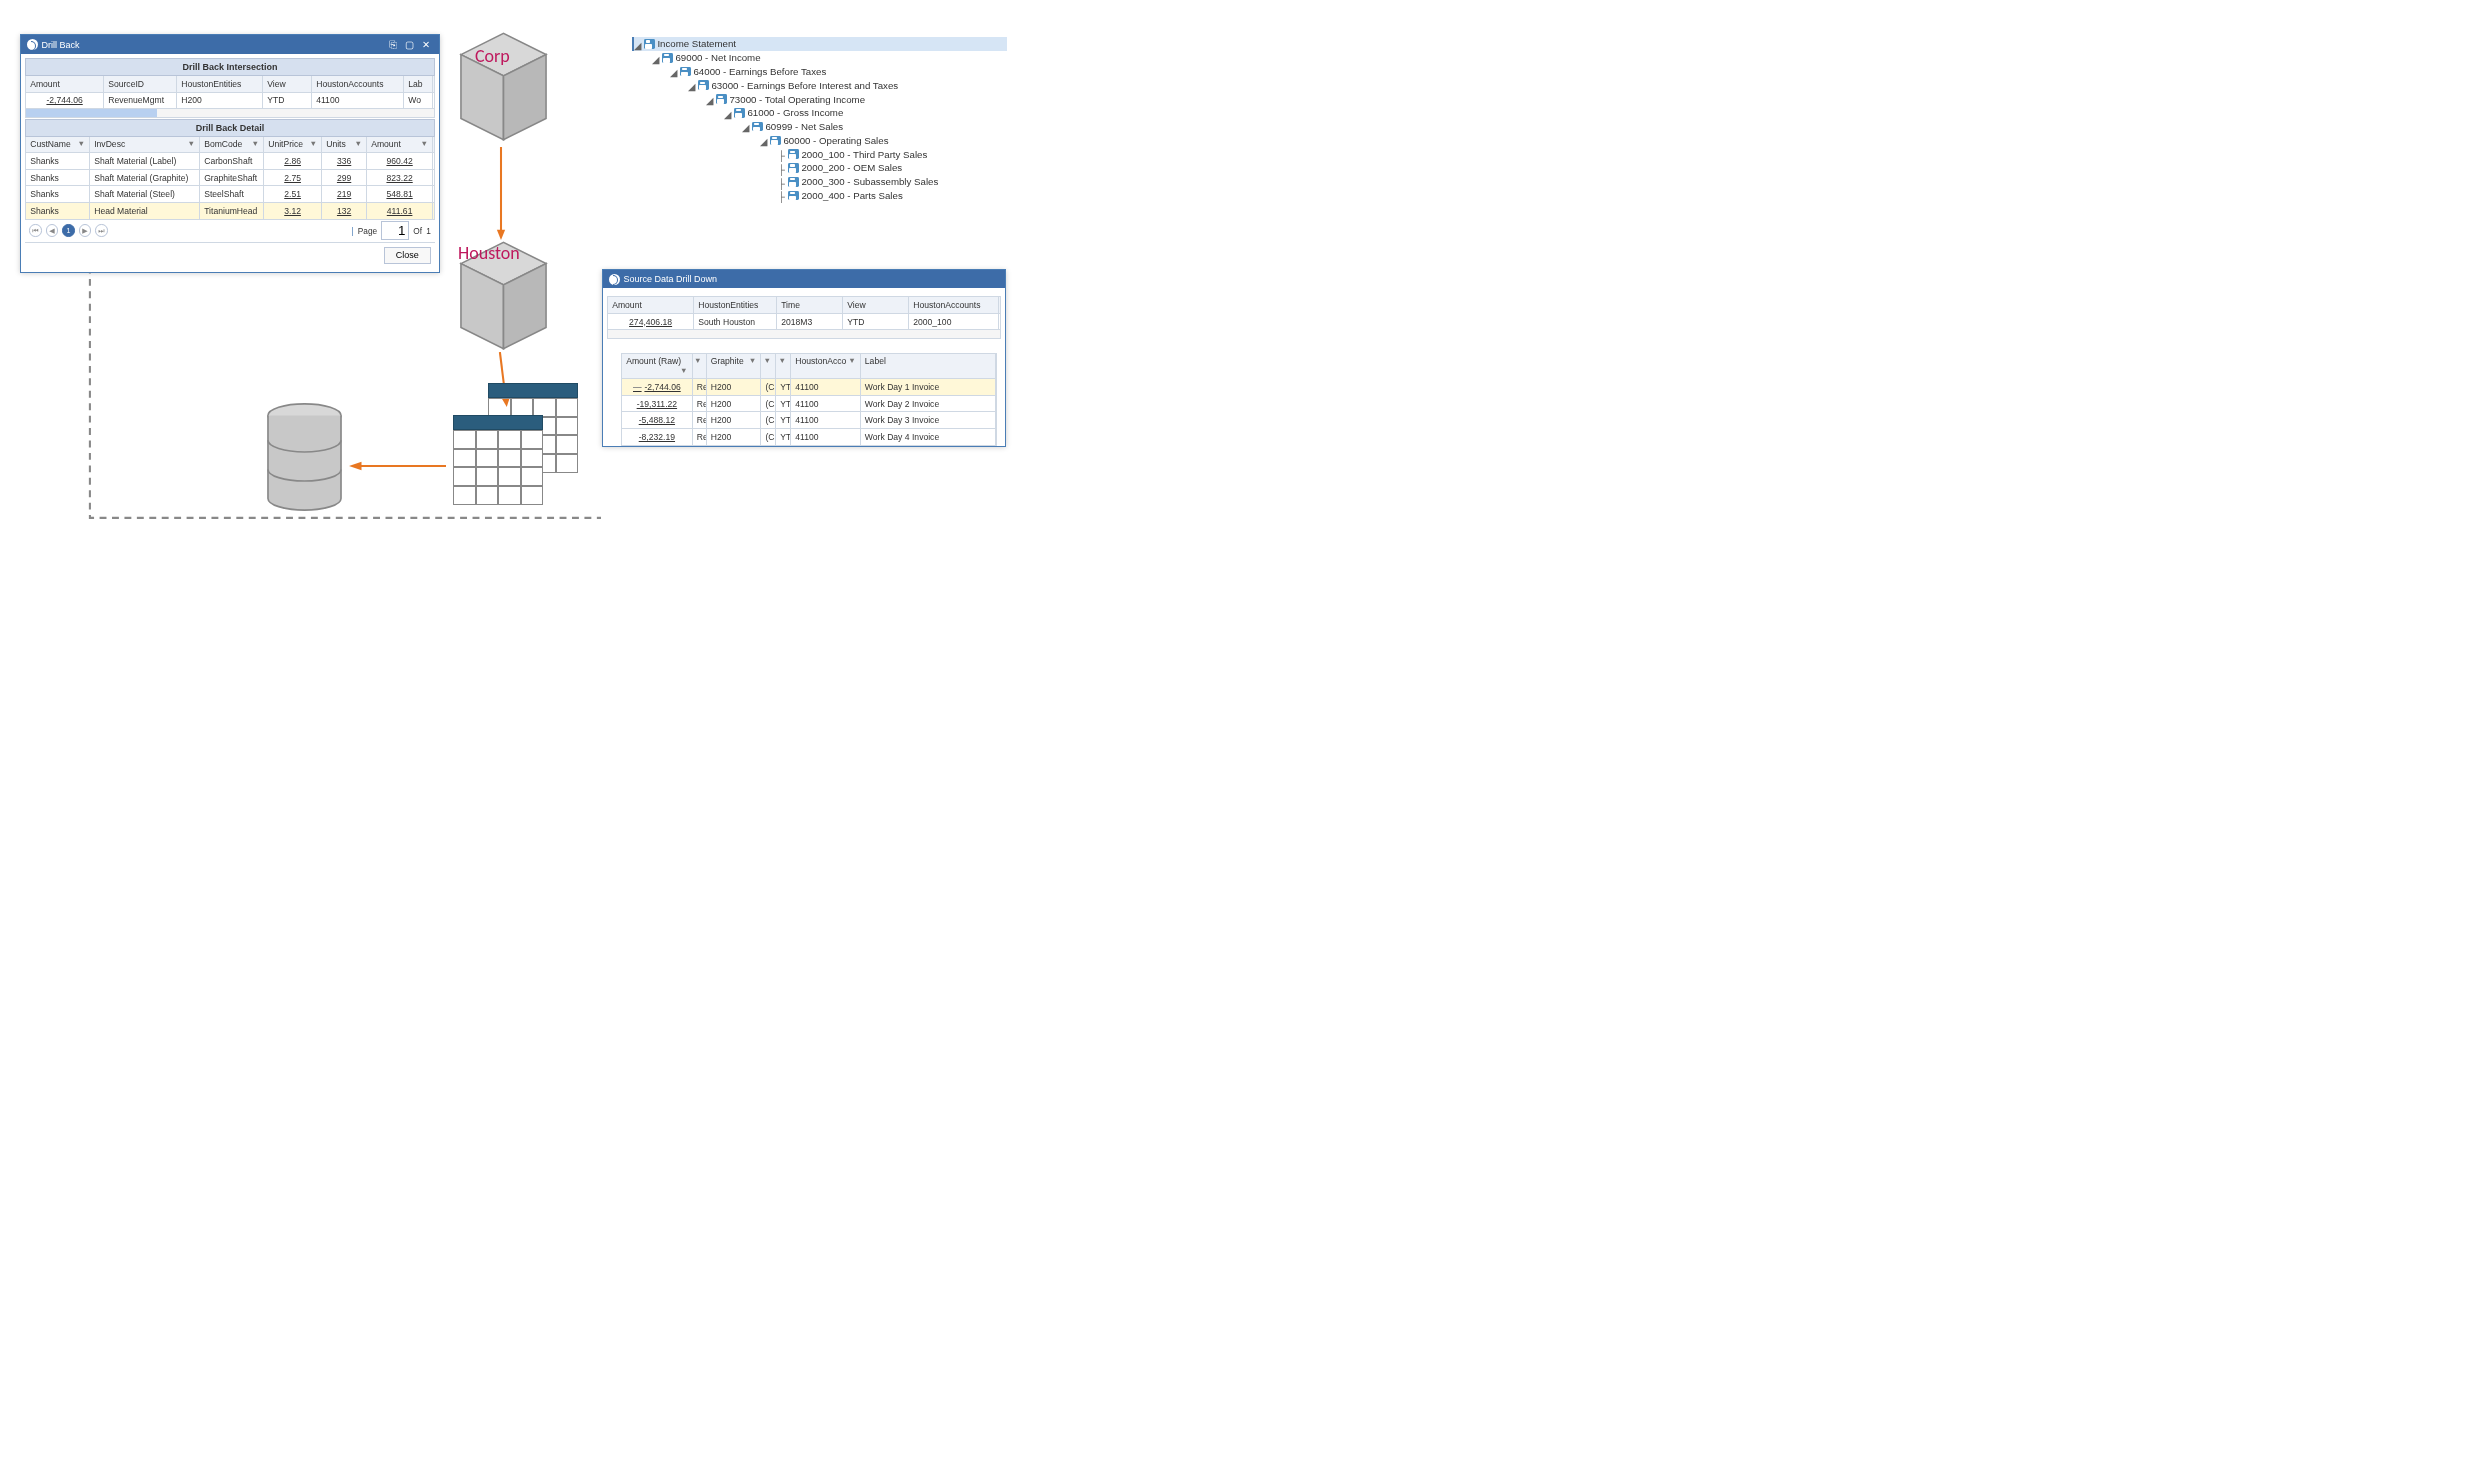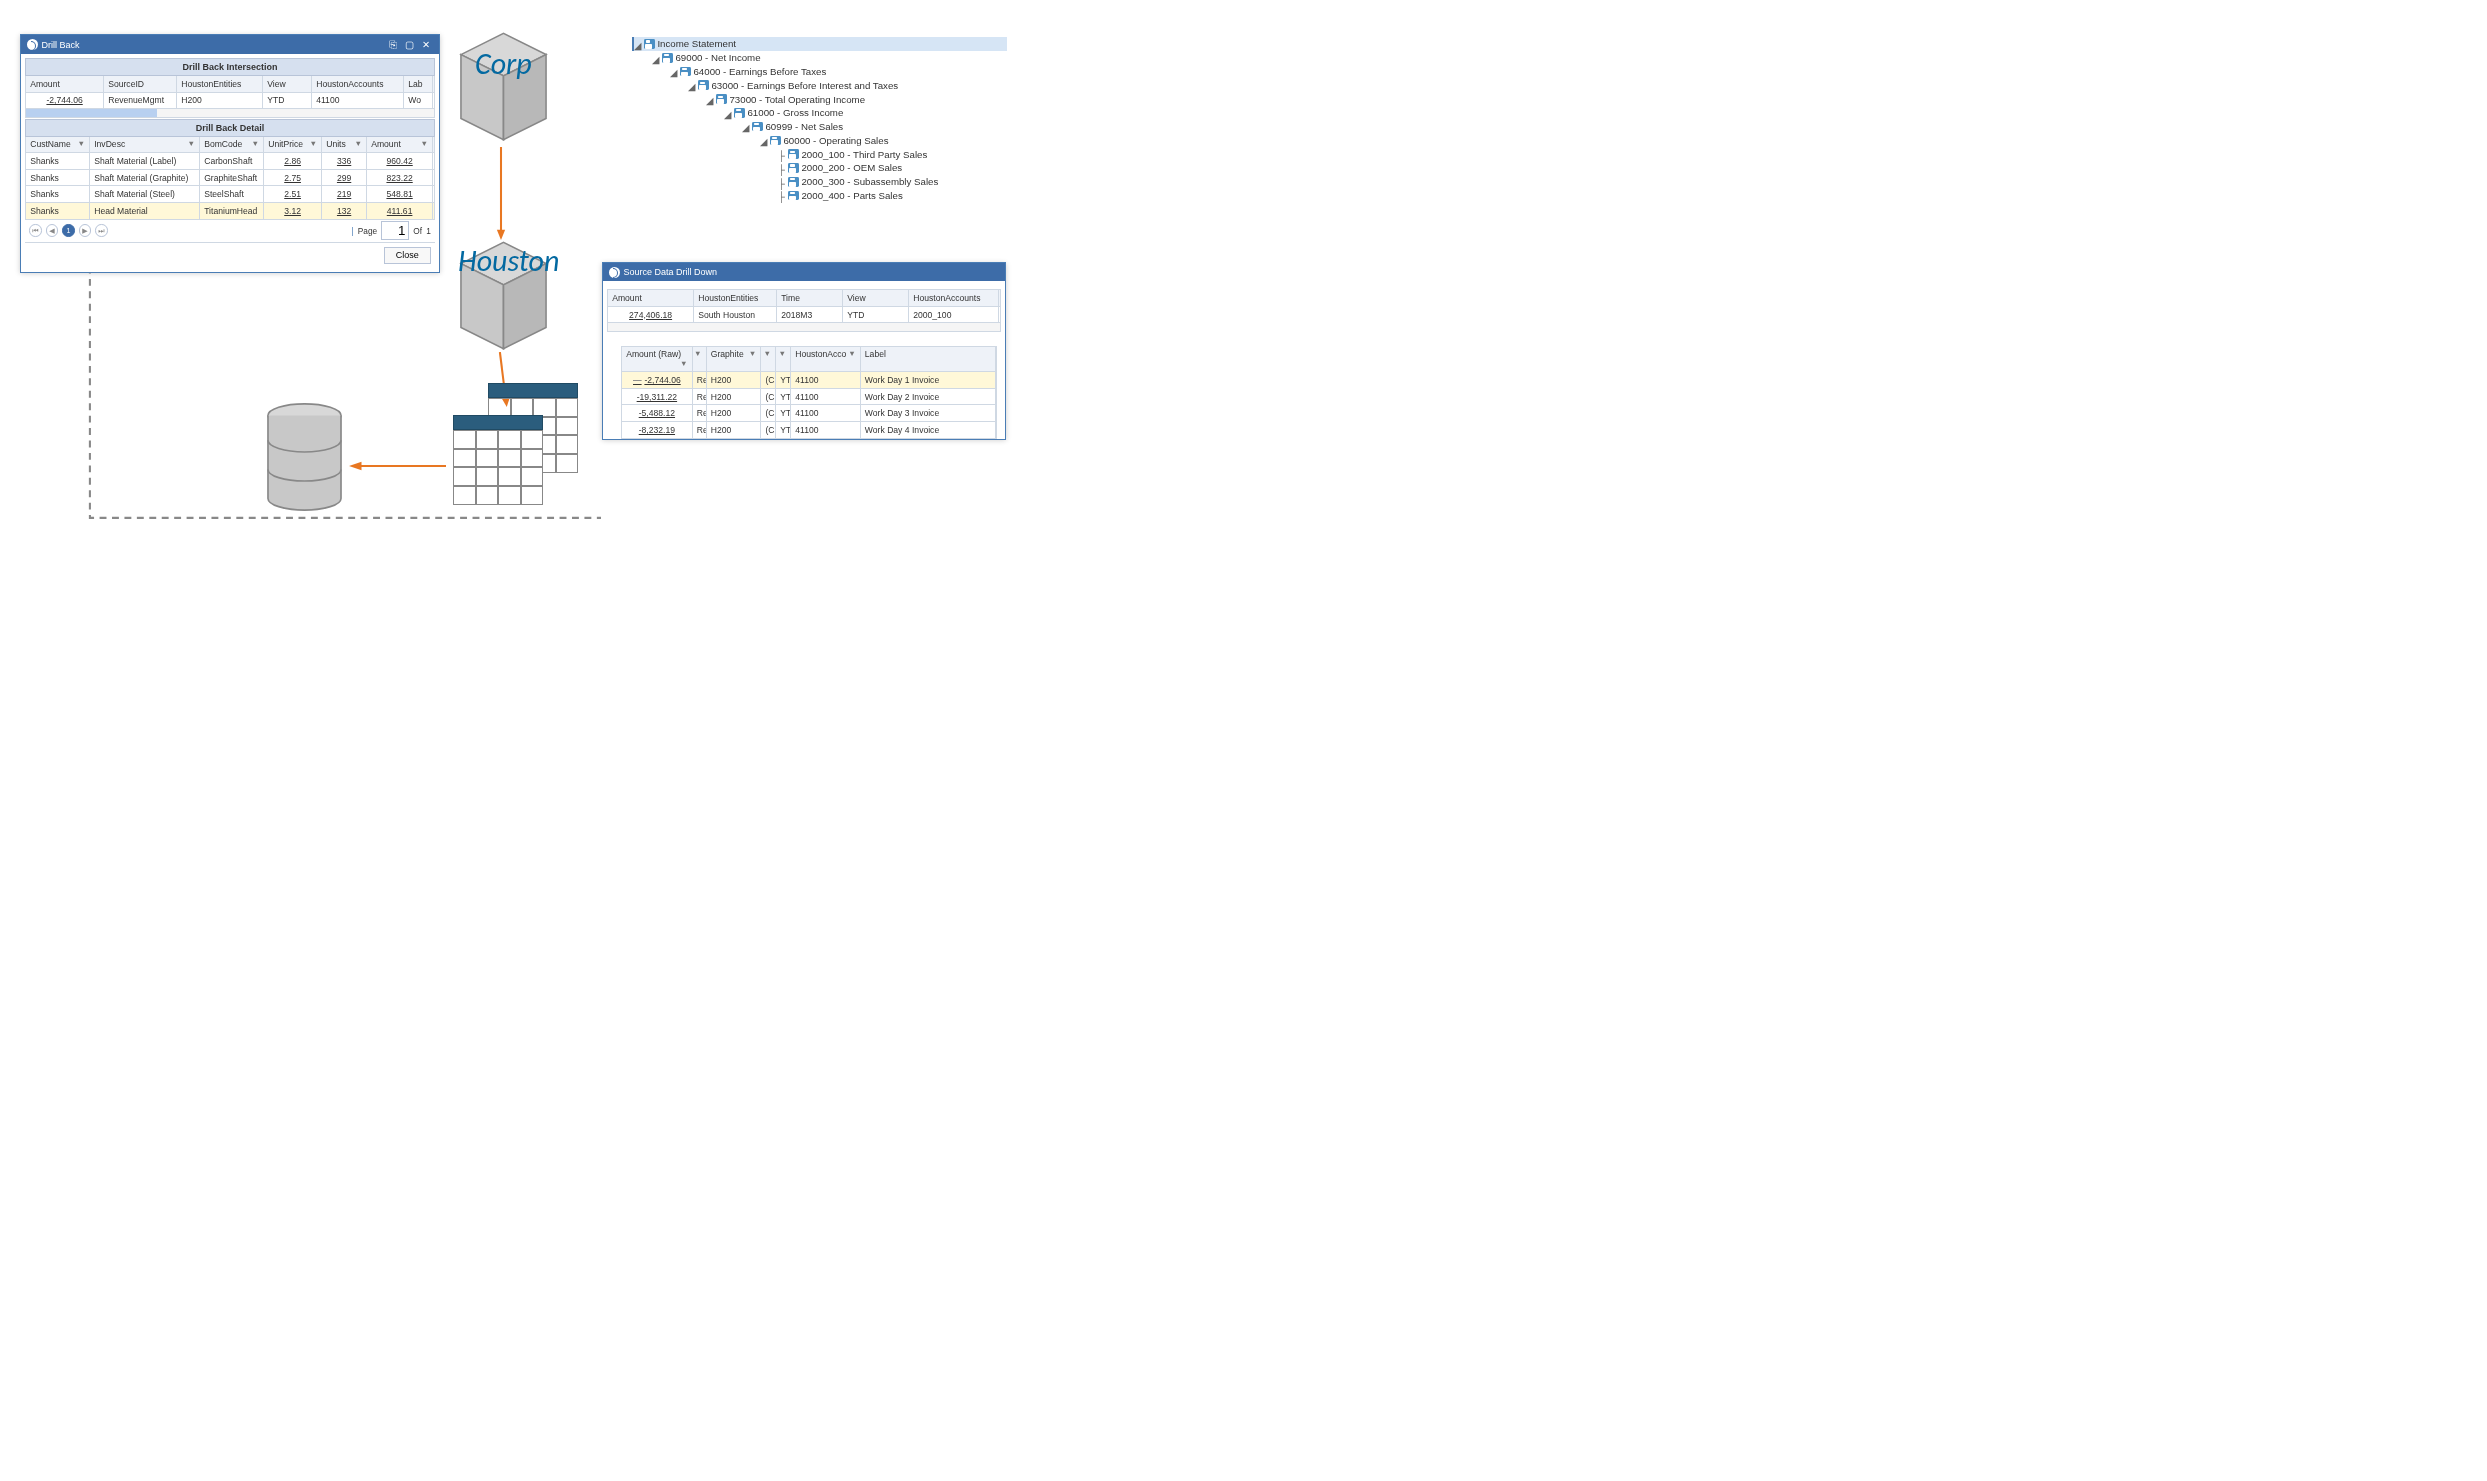--- a/index.html
+++ b/index.html
@@ -26,21 +26,21 @@
   .pager { display: flex; align-items: center; gap: 4.1px; padding: 5.5px 4.1px; font-size: 8.3px; height: 22px; }
   .pager-btn { width: 12.4px; height: 12.4px; border: 0.7px solid #b8c4d8; border-radius: 50%; display: flex; align-items: center; justify-content: center; color: #888; font-size: 7px; cursor: pointer; }
   .pager-btn.active { background: #3d6ca8; color: #fff; border-color: #3d6ca8; }
   .pager input { width: 28px; border: 0.7px solid #b8c4d8; padding: 1.4px 2.8px; text-align: right; }
   .close-btn-row { text-align: right; padding: 4.1px; text-decoration: underline; }
   .close-btn { border: 0.7px solid #b8c4d8; background: #f8f8f8; padding: 2.8px 11px; cursor: pointer; font-size: 9px; }
 
   
   .cube { position: absolute; width: 111px; height: 117px; }
   .cube svg { width: 100%; height: 100%; }
-  .cube-label { position: absolute; font-size: 30px; color: #0369a1; font-family: Calibri, Arial, sans-serif; font-style: italic; }
+  .cube-label { position: absolute; font-size: 18px; color: #be185d; font-family: Calibri, Arial, sans-serif; }
 
   
   .arrow { position: absolute; }
 
   
   .database { position: absolute; top: 403px; left: 263px; width: 83px; height: 111px; }
 
   
   .small-table { position: absolute; width: 90px; height: 90px; }
   .small-table .thead { height: 15px; background: #2b5d7d; border: 0.7px solid #204a63; }
@@ -50,21 +50,21 @@
   
   .tree { position: absolute; top: 37px; left: 634px; width: 373px; font-size: 9.7px; }
   .tree-row { display: flex; align-items: center; padding: 1.4px 0; white-space: nowrap; }
   .tree-row.highlight { background: #d6e5f5; border-left: 2.1px solid #4a7db5; margin-left: -2.1px; padding-left: 2.1px; }
   .tree-toggle { width: 8.3px; height: 8.3px; color: #666; margin-right: 1.4px; }
   .tree-icon { width: 11px; height: 9.7px; background: #4a8fc4; border-radius: 1.4px; margin-right: 2.8px; position: relative; display: inline-block; }
   .tree-icon::after { content: ''; position: absolute; left: 1.4px; bottom: 0; width: 7px; height: 4.8px; background: #fff; border-radius: 0.7px; }
   .tree-icon::before { content: ''; position: absolute; left: 2.8px; top: 1.4px; width: 4.1px; height: 2.1px; background: #fff; border-radius: 0.7px; }
 
   
-  .drill-down-window { position: absolute; top: 262px; left: 602px; width: 404px; background: #fff; border: 0.7px solid #4a7db5; box-shadow: 0 1.4px 5.5px rgba(0,0,0,0.2); }
+  .drill-down-window { position: absolute; top: 269px; left: 602px; width: 404px; background: #fff; border: 0.7px solid #4a7db5; box-shadow: 0 1.4px 5.5px rgba(0,0,0,0.2); }
   .nested-grid { margin: 14px 4.1px 0 14px; }
   .expand-toggle { color: #888; font-weight: bold; margin-right: 2.8px; cursor: pointer; }
 
   
   .dashed-path { position: absolute; top: 117px; left: 83px; width: 518px; height: 415px; z-index: -1; }
 </style>
 </head>
 <body>
 
 <svg class="dashed-path" viewBox="0 0 750 600" width="518" height="415">

